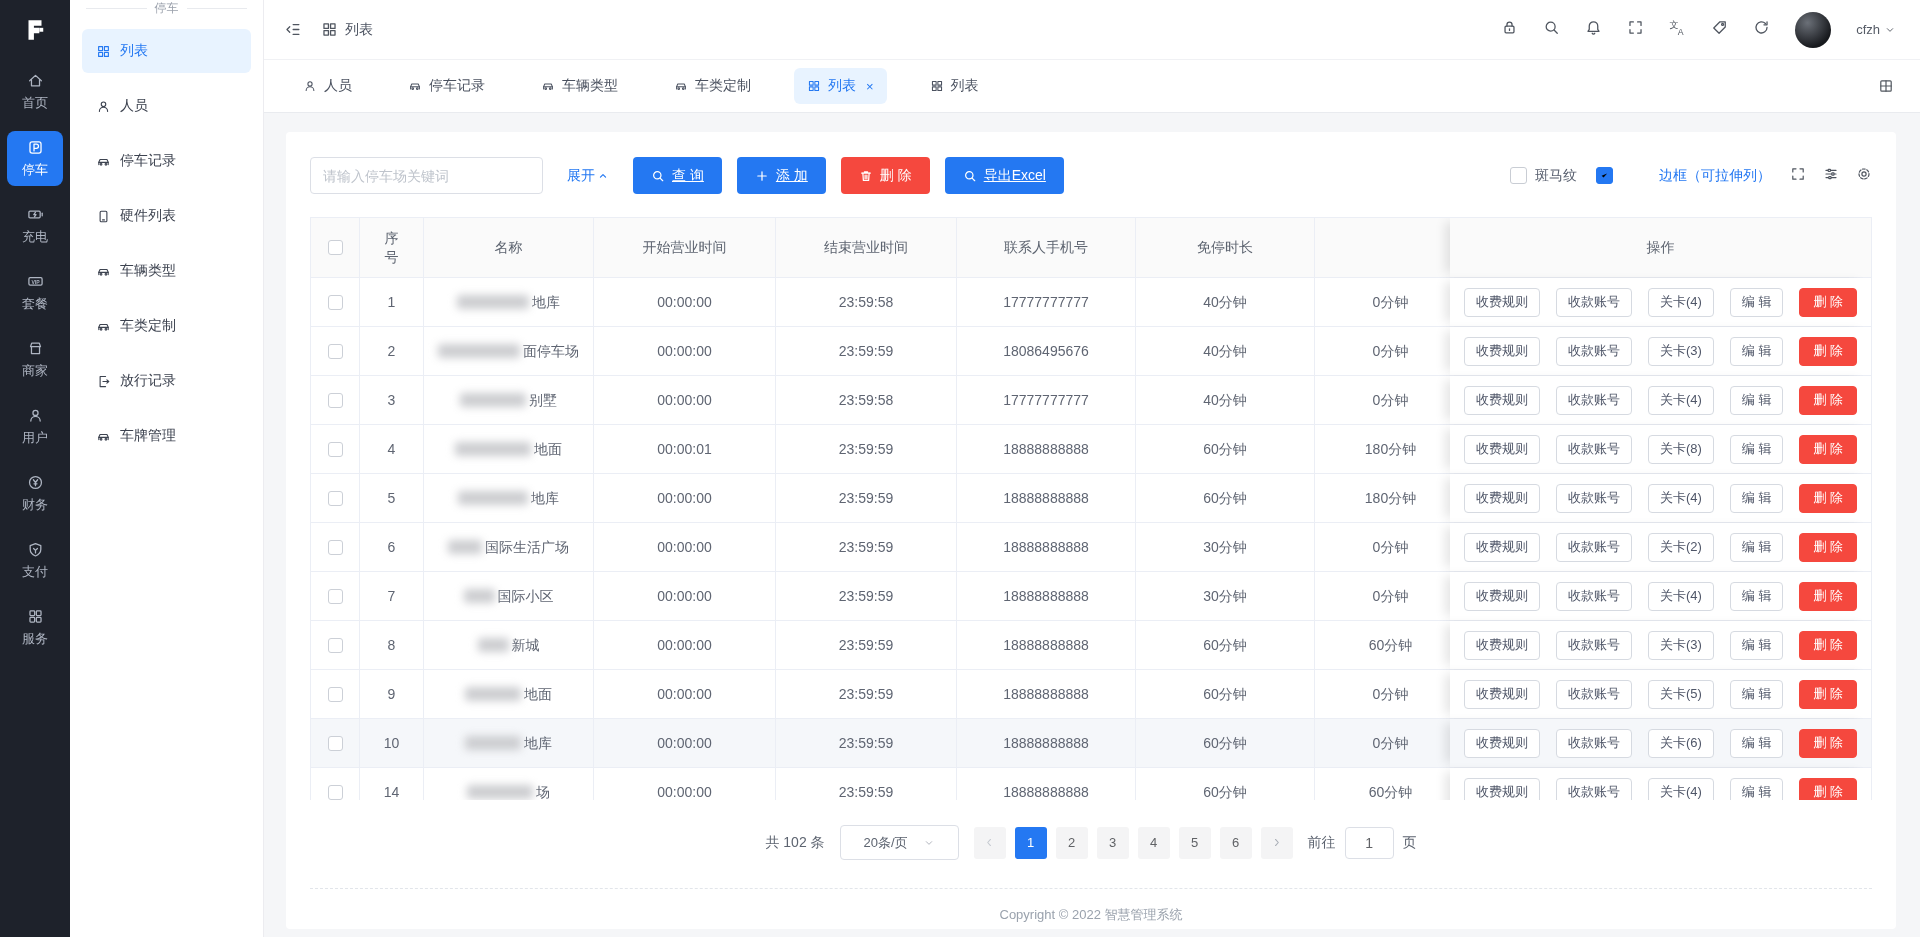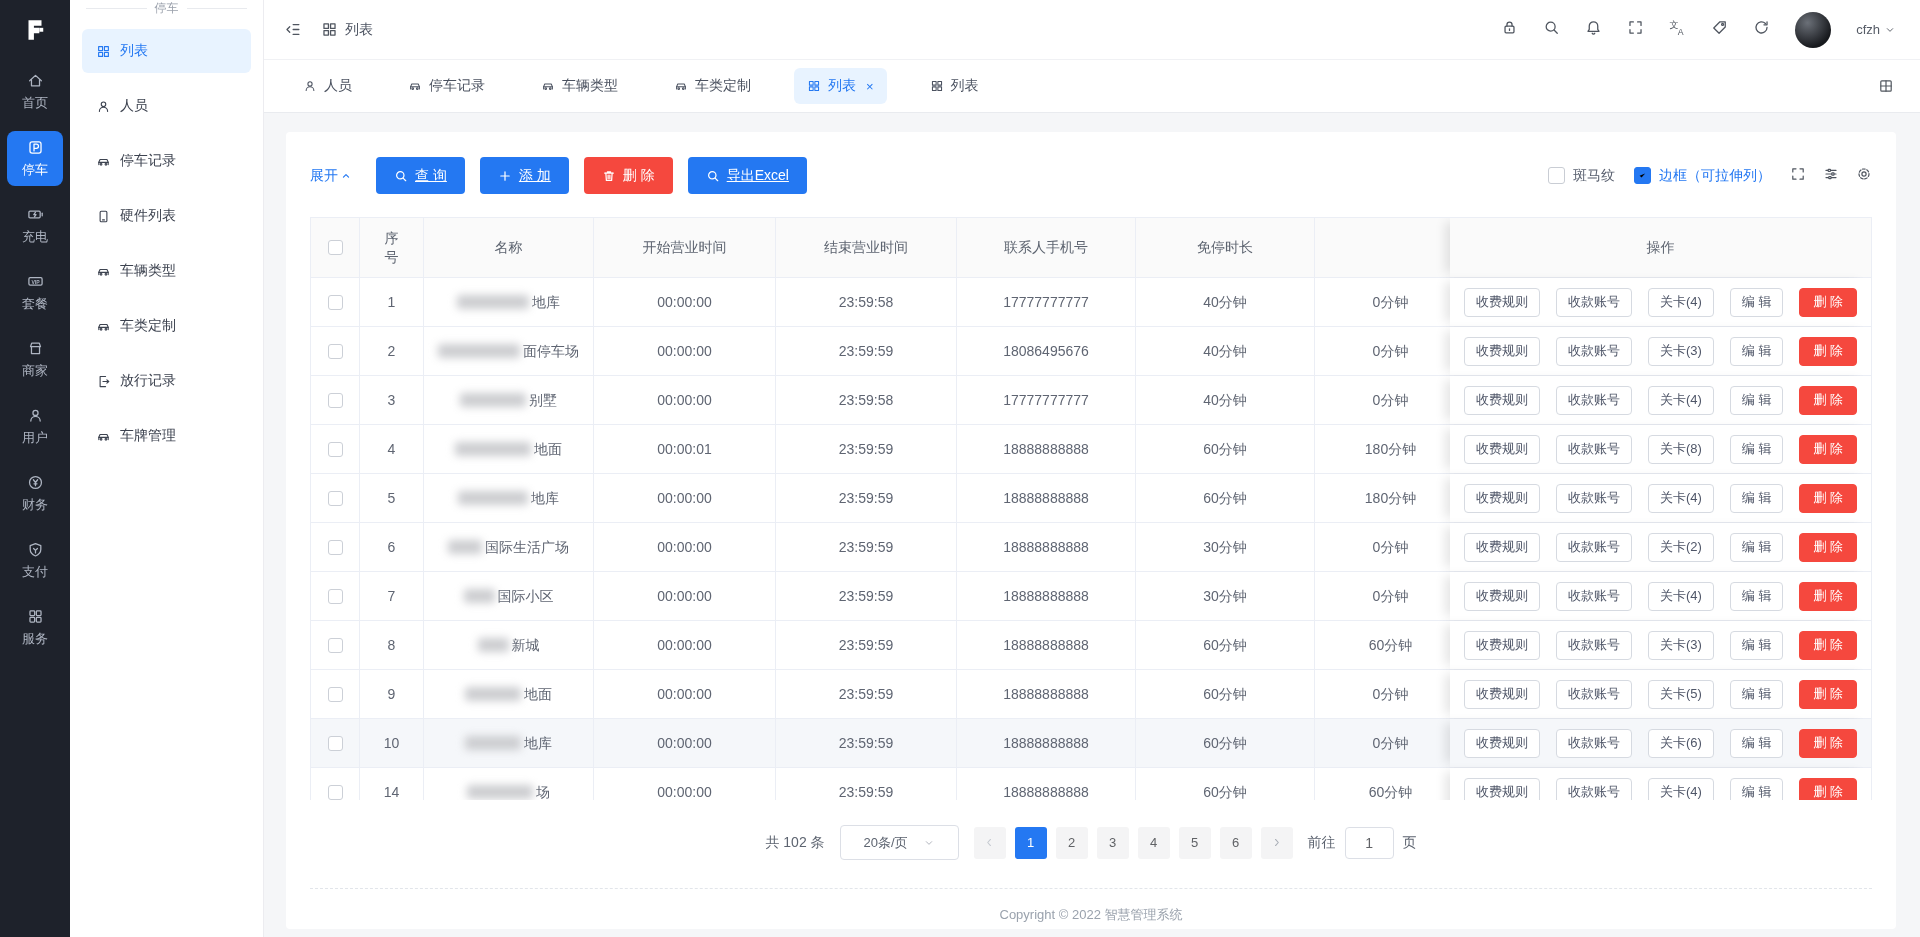--- a/index.html
+++ b/index.html
@@ -56,21 +56,21 @@
   .btn-group{display:flex;gap:15px;}
   .btn{height:37px;border:none;border-radius:4px;color:#fff;font-size:14px;padding:0 18px;display:flex;align-items:center;gap:7px;cursor:pointer;font-family:inherit;}
   .btn .icon svg{width:14px;height:14px;stroke-width:1.4;}
   .btn.primary{background:#2478f2;text-decoration:underline;}
   .btn.danger{background:#f5483e;}
   .toolbar-right{margin-left:auto;display:flex;align-items:center;gap:19px;}
   .chk{display:flex;align-items:center;gap:8px;font-size:14px;color:#5a6170;cursor:pointer;}
   .chk .box{width:15px;height:15px;border:1px solid #c9cdd4;border-radius:3px;background:#fff;display:inline-flex;align-items:center;justify-content:center;flex-shrink:0;}
   .chk.checked .box{background:#2478f2;border-color:#2478f2;color:#fff;}
   .chk .box svg{width:11px;height:11px;stroke-width:1.8;}
-  .chk.checked .lbl{color:#2478f2;}
+  .chk.checked .lbl{color:#2478f2;margin-left:38px;}
   .toolbar-right .ticon{color:#4f555f;cursor:pointer;}
 
   
   .table-wrap{margin-top:23px;position:relative;height:582px;overflow:hidden;border:1px solid #ebeef5;border-bottom:none;flex-shrink:0;}
   .trow{display:flex;position:relative;background:#fff;border-bottom:1px solid #ebeef5;box-sizing:border-box;}
   .trow.header{background:#fafafa;height:60px;font-size:14px;color:#5d6470;}
   .trow.body{height:49px;font-size:14px;color:#5f6572;}
   .trow.hover{background:#f5f7fa;}
   .tcell{flex-shrink:0;display:flex;align-items:center;justify-content:center;border-right:1px solid #ebeef5;text-align:center;padding:0 8px;box-sizing:border-box;line-height:1.35;}
   .tcell.action{position:absolute;right:0;top:0;bottom:0;background:inherit;box-shadow:-9px 0 10px -4px rgba(0,0,0,0.10);display:flex;gap:16px;align-items:center;justify-content:center;border-right:none;}
@@ -435,20 +435,21 @@
             <rect x="2.8" y="2.8" width="10.4" height="10.4" rx="1"></rect>
             <path d="M8 2.8v10.4M2.8 8h10.4"></path>
           </svg>
         </span>
     </div>
 
     <div class="content">
       <div class="card">
 
         <div class="toolbar">
+          <input class="search-input" placeholder="请输入停车场关键词" style="">
           <span class="expand-link">
             <span>展开</span>
             <span class="icon">
                 <svg viewBox="0 0 16 16">
                   <path d="m4.6 9.6 3.4-3.4 3.4 3.4"></path>
                 </svg>
               </span>
           </span>
           <div class="btn-group" id="toolbar-buttons">
               <button class="btn primary">

